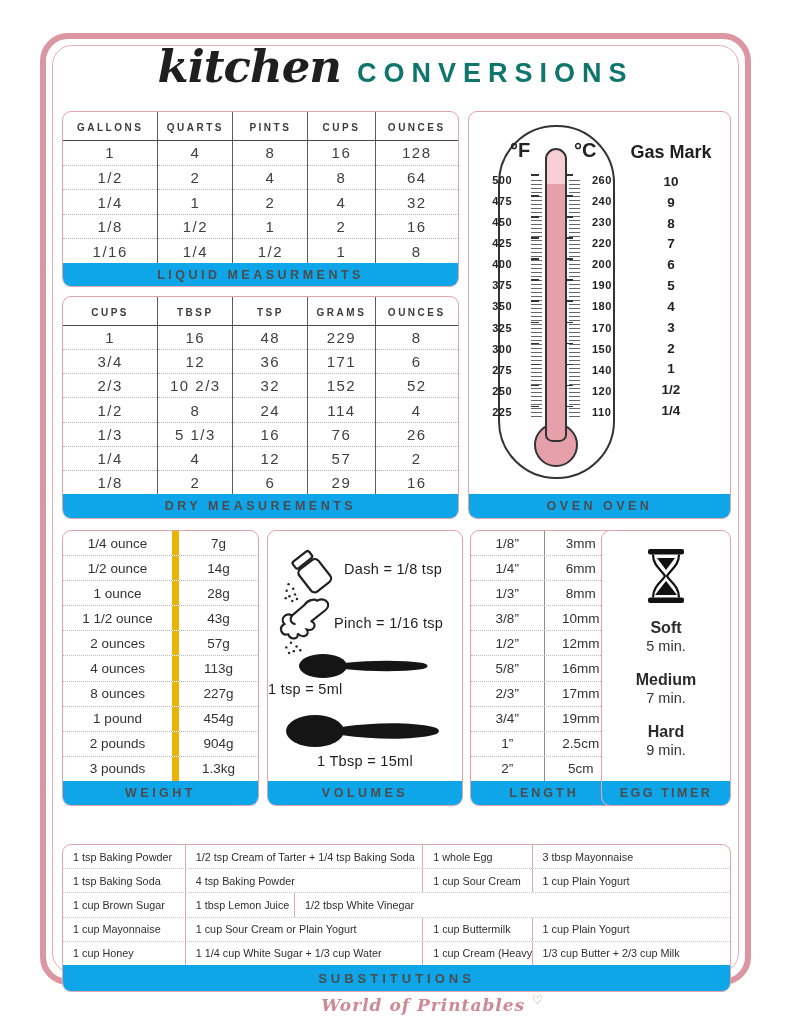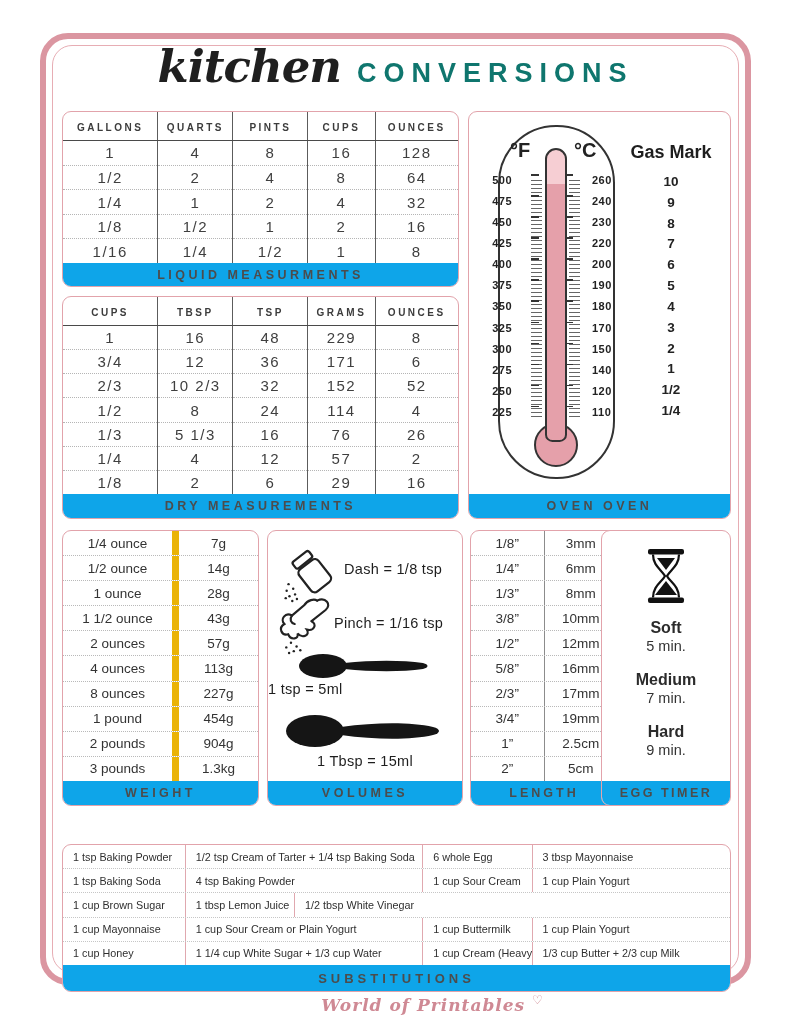--- a/index.html
+++ b/index.html
@@ -600,21 +600,21 @@
   </div>
   <div class="bar" style="letter-spacing:2.5px;">EGG TIMER</div>
 </div>
 
 <div class="abs panel panel-subs">
   <div class="subs-body">
 
       <div class="sub-row">
         <div class="sub-cell s1">1 tsp Baking Powder</div>
         <div class="sub-cell s2">1/2 tsp Cream of Tarter + 1/4 tsp Baking Soda</div>
-        <div class="sub-cell s3">6 whole Egg</div>
+        <div class="sub-cell s3">1 whole Egg</div>
         <div class="sub-cell s4">3 tbsp Mayonnaise</div>
       </div>
 
       <div class="sub-row">
         <div class="sub-cell s1">1 tsp Baking Soda</div>
         <div class="sub-cell s2">4 tsp Baking Powder</div>
         <div class="sub-cell s3">1 cup Sour Cream</div>
         <div class="sub-cell s4">1 cup Plain Yogurt</div>
       </div>
 

